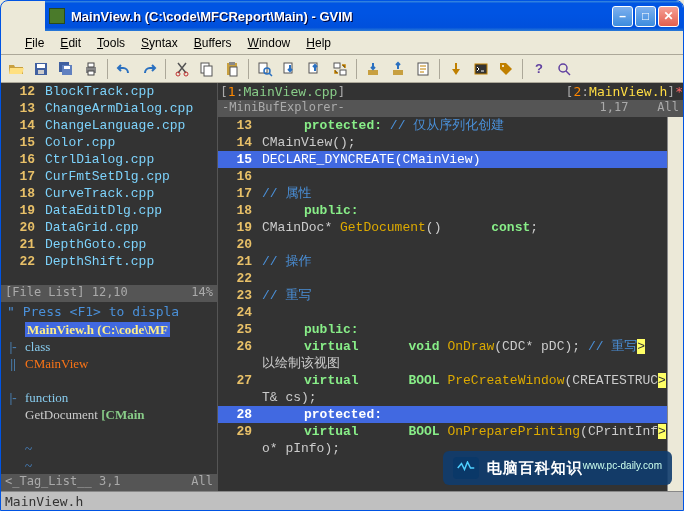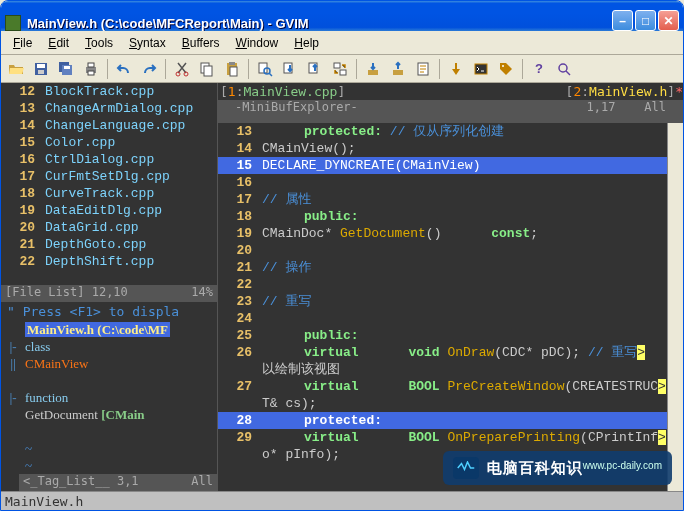--- a/index.html
+++ b/index.html
@@ -1,28 +1,28 @@
 <!DOCTYPE html>
 <html><head>
 <meta charset="utf-8">
 <style>
 * { margin: 0; padding: 0; box-sizing: border-box; }
 body { width: 684px; height: 511px; font-family: "Microsoft YaHei", SimSun, sans-serif; font-size: 12px; overflow: hidden; background: #ece9d8; }
 
 .window { width: 684px; height: 511px; border: 1px solid #0054e3; border-radius: 8px 8px 0 0; overflow: hidden; display: flex; flex-direction: column; }
 
-.titlebar { height: 30px; background: linear-gradient(to bottom, #3c8cde 0%, #0054e3 8%, #0054e3 40%, #0050dc 88%, #2a7ad6 100%); display: flex; align-items: flex-end; padding: 0 4px; color: #fff; font-weight: bold; }
+.titlebar { height: 30px; background: linear-gradient(to bottom, #3c8cde 0%, #0054e3 8%, #0054e3 40%, #0050dc 88%, #2a7ad6 100%); display: flex; align-items: center; padding: 0 4px; color: #fff; font-weight: bold; margin-left: 44px; }
 .titlebar-icon { width: 16px; height: 16px; background: #4a7a2a; margin-right: 6px; border: 1px solid #2a4a1a; }
 .titlebar-text { flex: 1; font-size: 13px; text-shadow: 1px 1px 0 #003; }
 .win-btns { display: flex; gap: 2px; }
 .win-btn { width: 21px; height: 21px; border-radius: 3px; border: 1px solid #fff; display: flex; align-items: center; justify-content: center; font-family: Arial; font-weight: bold; font-size: 12px; }
 .win-btn.min, .win-btn.max { background: linear-gradient(#7eb0ee, #3c8cde); color: #fff; }
 .win-btn.close { background: linear-gradient(#f5a095, #e35e4e); color: #fff; }
 
-.menubar { height: 24px; background: #ece9d8; display: flex; align-items: center; padding: 0 4px; border-bottom: 1px solid #aca899; }
+.menubar { height: 24px; background: #ece9d8; display: flex; align-items: center; padding: 0 16px; border-bottom: 1px solid #aca899; }
 .menu-item { padding: 2px 8px; cursor: default; }
 .menu-item u { text-decoration: underline; }
 
 .toolbar { height: 28px; background: #ece9d8; display: flex; align-items: center; padding: 0 4px; gap: 3px; border-bottom: 1px solid #aca899; }
 .tb-btn { width: 22px; height: 22px; display: flex; align-items: center; justify-content: center; border: 1px solid transparent; }
 .tb-sep { width: 1px; height: 20px; background: #aca899; margin: 0 2px; }
 
 .editor-area { flex: 1; display: flex; background: #333333; overflow: hidden; }
 
 .left-pane { width: 217px; display: flex; flex-direction: column; border-right: 1px solid #555; }
@@ -37,31 +37,31 @@
 
 .outline { flex: 0 0 auto; font-family: Liberation Serif, serif; font-size: 13px; background: #333; }
 .outline-row { display: flex; height: 17px; line-height: 17px; }
 .outline-gutter { width: 24px; color: #4a7fb0; font-weight: bold; text-align: center; }
 .outline-text { flex: 1; white-space: nowrap; overflow: hidden; }
 .outline-hl { background: #4169e1; color: #ffee88; font-weight: bold; padding: 0 2px; }
 .kw { color: #88ccee; }
 .fn { color: #88cc88; font-weight: bold; }
 .tilde { color: #4a90d9; }
 
-.tag-status { height: 17px; background: #555; color: #aaa; padding: 0 4px; font-family: Consolas, monospace; font-size: 12px; display: flex; margin-left: 18px; }
+.tag-status { height: 17px; background: #555; color: #aaa; padding: 0 4px; font-family: Consolas, monospace; font-size: 12px; display: flex; }
 
 .right-pane { flex: 1; display: flex; flex-direction: column; overflow: hidden; }
 .tabs { height: 17px; background: #333; font-family: Consolas, monospace; font-size: 13px; display: flex; align-items: center; padding-left: 2px; justify-content: space-between; }
 .tab { color: #aaa; }
 .tab-num { color: #ff8800; }
 .tab-name { color: #88cc88; }
 .tab.active .tab-name { color: #ffdd44; }
 .tab .star { color: #ff6666; }
 
-.mbe-status { height: 23px; background: #555; color: #aaa; font-family: Consolas, monospace; font-size: 12px; display: flex; padding: 0 17px; }
+.mbe-status { height: 17px; background: #555; color: #aaa; font-family: Consolas, monospace; font-size: 12px; display: flex; padding: 0 4px; }
 .mbe-status .r { margin-left: auto; }
 
 .code { flex: 1; font-family: Consolas, "Courier New", monospace; font-size: 13px; overflow: hidden; }
 .code-row { display: flex; height: 17px; line-height: 17px; white-space: nowrap; }
 .lineno { width: 40px; text-align: right; padding-right: 6px; color: #e8c068; background: #333; font-weight: bold; }
 .code-text { flex: 1; padding-left: 4px; }
 .code-text .kw { color: #88ee88; font-weight: bold; padding-left: 42px; }
 .code-text .cm { color: #4a90d9; }
 .code-text .fn2 { color: #ddaa00; }
 .code-text .pl { color: #ccc; }

